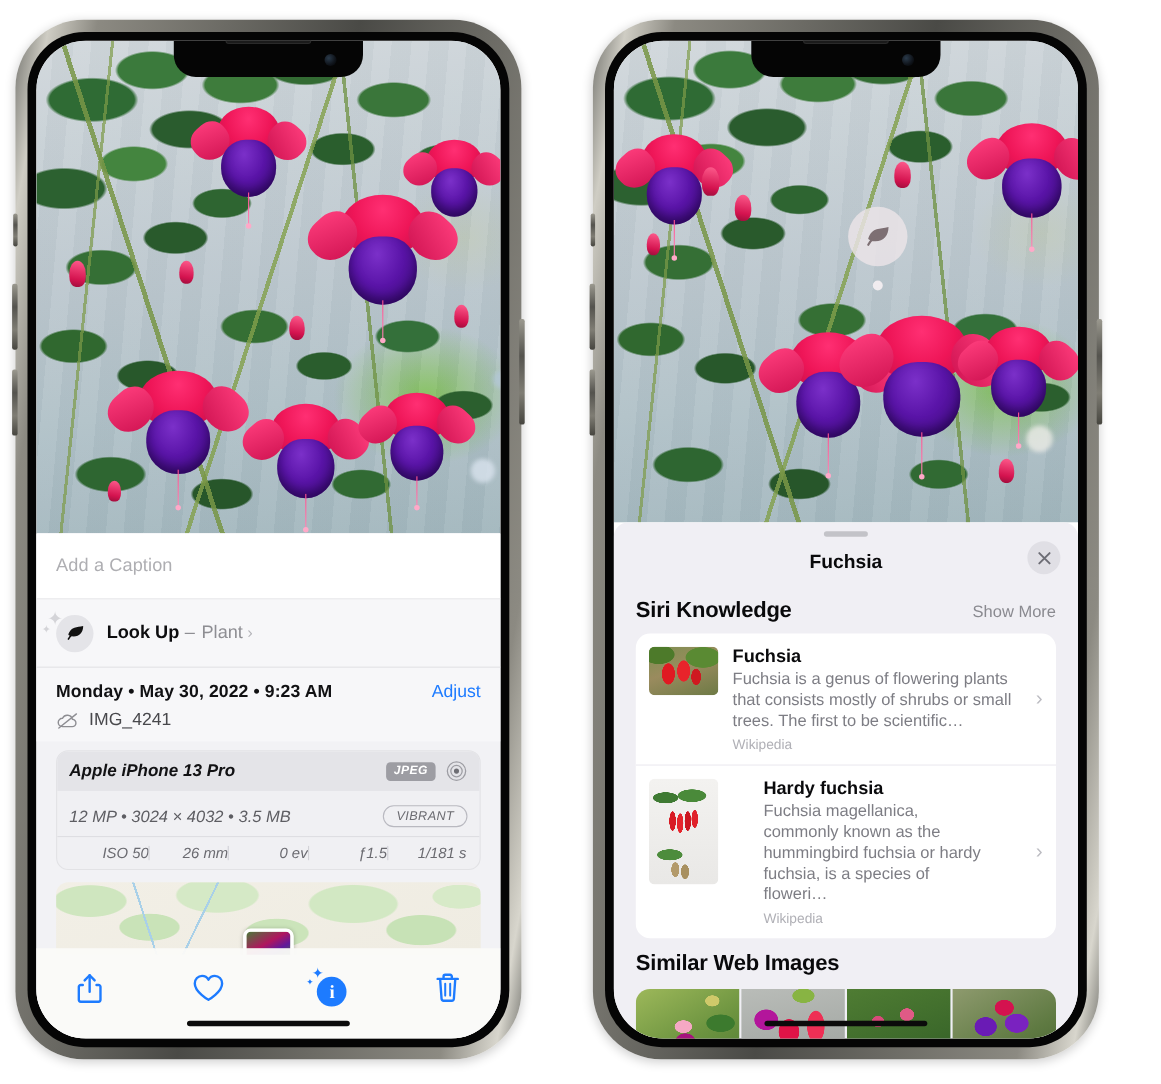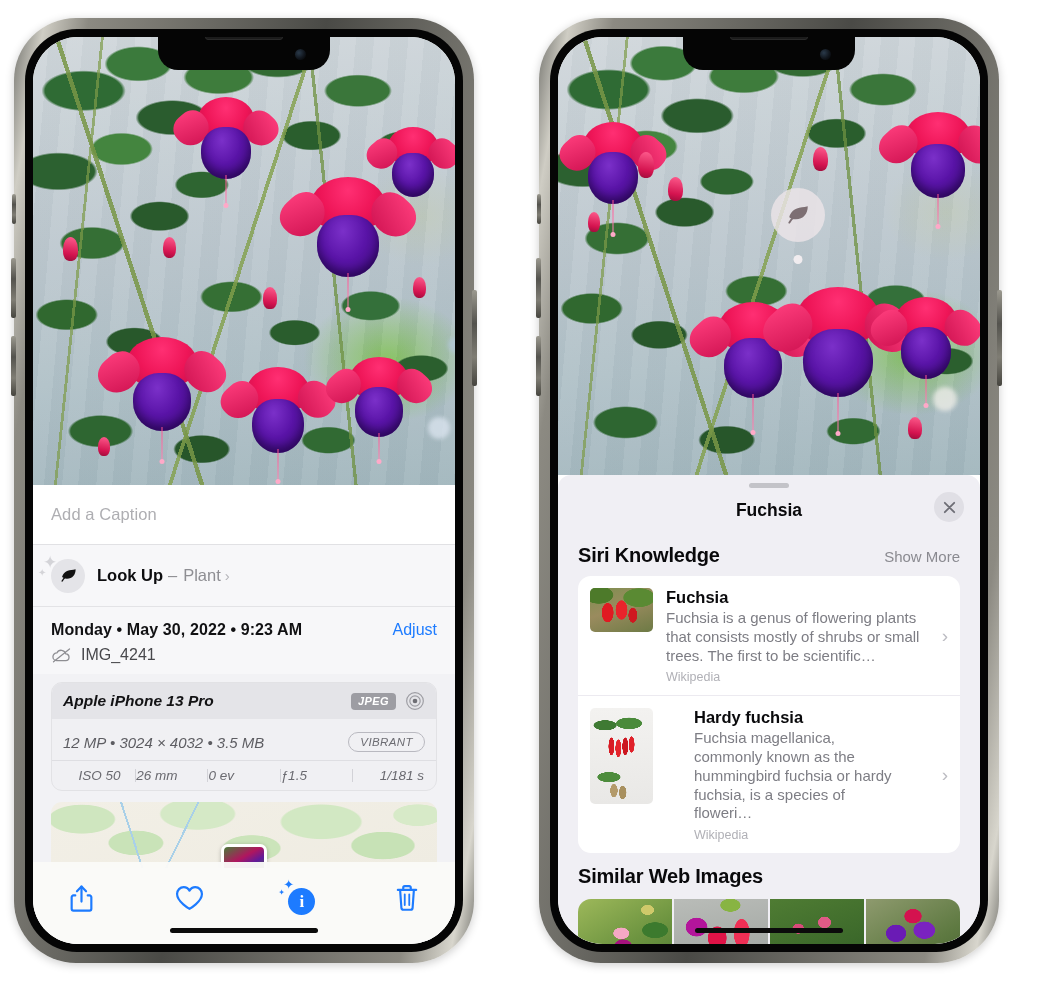--- a/index.html
+++ b/index.html
@@ -226,22 +226,22 @@
   .cam-meta-row { display:flex; align-items:center; justify-content:space-between; margin-top: 4px; }
   .cam-meta { font-size: 15px; color:#5d5d62; }
   .vibrant-pill {
     font-size: 11.5px; color:#6c6c72; border:1px solid #b9b9c0;
     border-radius: 11px; padding: 3px 11px; letter-spacing:.4px;
   }
   .exif-row {
     display:flex; align-items:center; border-top:.5px solid #dedee2;
     padding: 7px 8px;
   }
-  .exif-cell { flex:1; text-align:left; font-size: 13.5px; color:#6a6a70; }
-  .exif-cell:first-child { text-align:center; padding-left:4px; }
+  .exif-cell { flex:1; text-align:right; font-size: 13.5px; color:#6a6a70; }
+  .exif-cell:first-child { text-align:right; padding-left:4px; }
   .exif-cell:last-child  { text-align:right; padding-right:4px; }
   .exif-sep { width:1px; height:13px; background:#d2d2d7; }
 
   .map-card {
     margin: 11px 18px 0 18px; height: 66px; border-radius: 11px 11px 0 0;
     overflow:hidden; position:relative;
     background: linear-gradient(160deg,#f2efe6 0%,#efece2 100%);
   }
   .map-green {
     position:absolute; inset:0;

